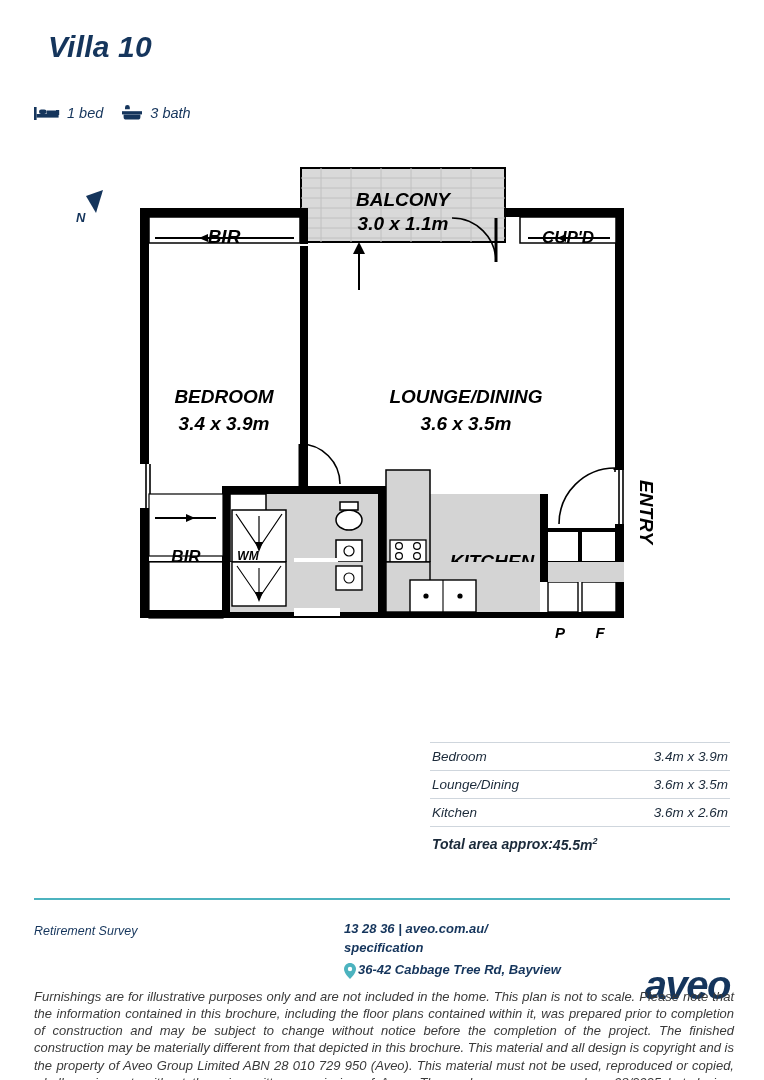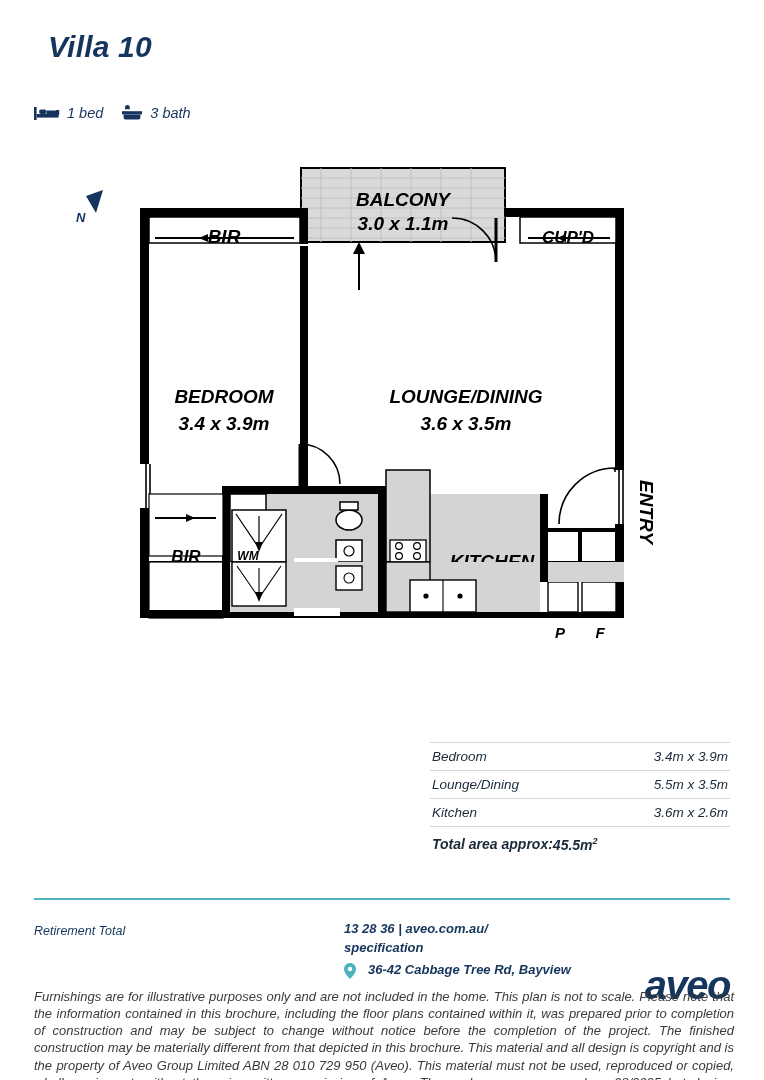--- a/index.html
+++ b/index.html
@@ -57,21 +57,21 @@
     font-size: 25px; font-weight: 700; color: #15355c; letter-spacing: -.2px;
     position: relative; display: inline-block;
   }
   .brand-sub { font-size: 12.5px; color: #15355c; margin-top: 2px; }
   .leaf { position: absolute; right: -22px; top: 4px; }
 
   .contact {
     position: absolute; left: 344px; top: 920px; width: 250px;
     font-size: 13px; color: #15355c; line-height: 1.45; font-weight: 600;
   }
-  .contact .addr { display: flex; align-items: flex-start; gap: 12px; margin-top: 3px; }
+  .contact .addr { display: flex; align-items: flex-start; gap: 2px; margin-top: 3px; }
   .contact .addr span { font-weight: 600; }
 
   .aveo {
     position: absolute; right: 34px; top: 918px;
     font-size: 40px; font-weight: 700; color: #15355c; letter-spacing: -1.5px;
     line-height: 1;
     margin-top: 47px;
   }
 
   .disclaimer {
@@ -358,36 +358,36 @@
     </svg>
   </div>
 
   <div class="schedule">
     <div class="sch-row">
       <span>Bedroom</span>
       <span>3.4m x 3.9m</span>
     </div>
     <div class="sch-row">
       <span>Lounge/Dining</span>
-      <span>5.5m x 3.5m</span>
+      <span>3.6m x 3.5m</span>
     </div>
     <div class="sch-row">
       <span>Kitchen</span>
       <span>3.6m x 2.6m</span>
     </div>
     <div class="sch-total">
       <span>Total area approx:</span>
       <span class="val"><span>45.5m</span><sup>2</sup></span>
     </div>
   </div>
 
   <div class="rule"></div>
 
   <div class="brand">
-    <div class="brand-sub">Retirement Total</div>
+    <div class="brand-sub">Retirement Survey</div>
   </div>
 
   <div class="contact">
     <div>13 28 36 | aveo.com.au/</div>
     <div>specification</div>
     <div class="addr">
       <span>
         <svg width="12" height="16" viewBox="0 0 12 16" style="margin-top:2px">
           <path d="M6 0 C2.7 0 0 2.7 0 6 C0 10.5 6 16 6 16 C6 16 12 10.5 12 6 C12 2.7 9.3 0 6 0 Z" fill="#4cb3bf"></path>
           <circle cx="6" cy="6" r="2.2" fill="#ffffff"></circle>

